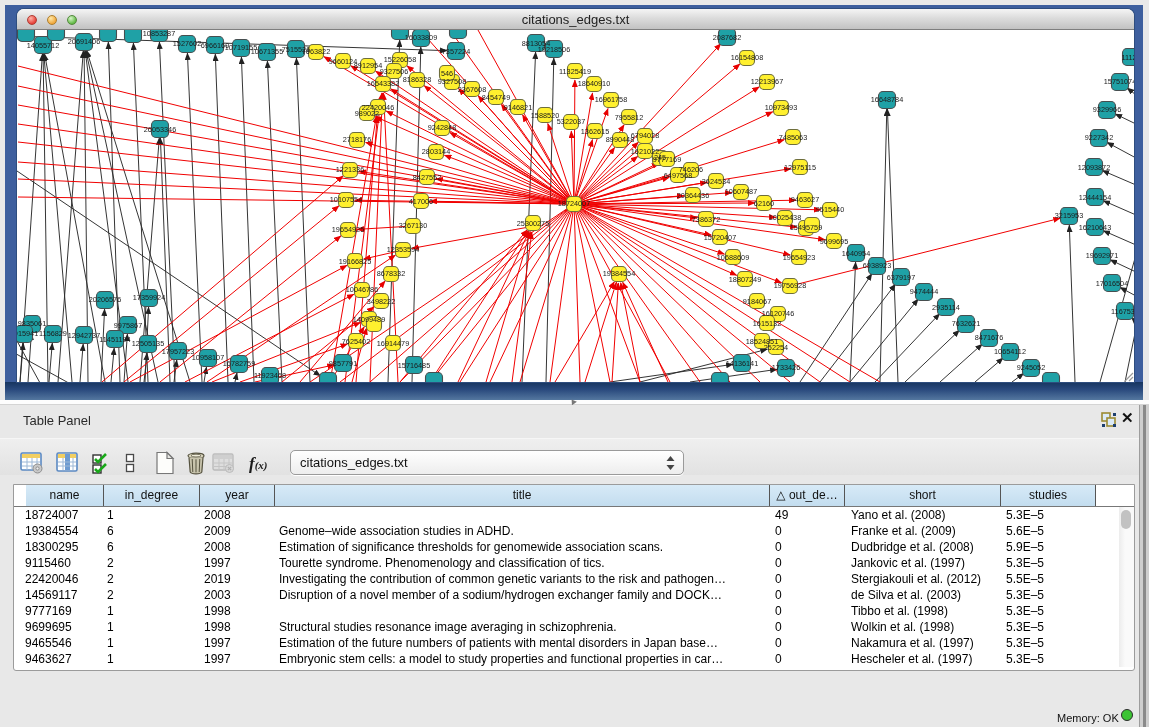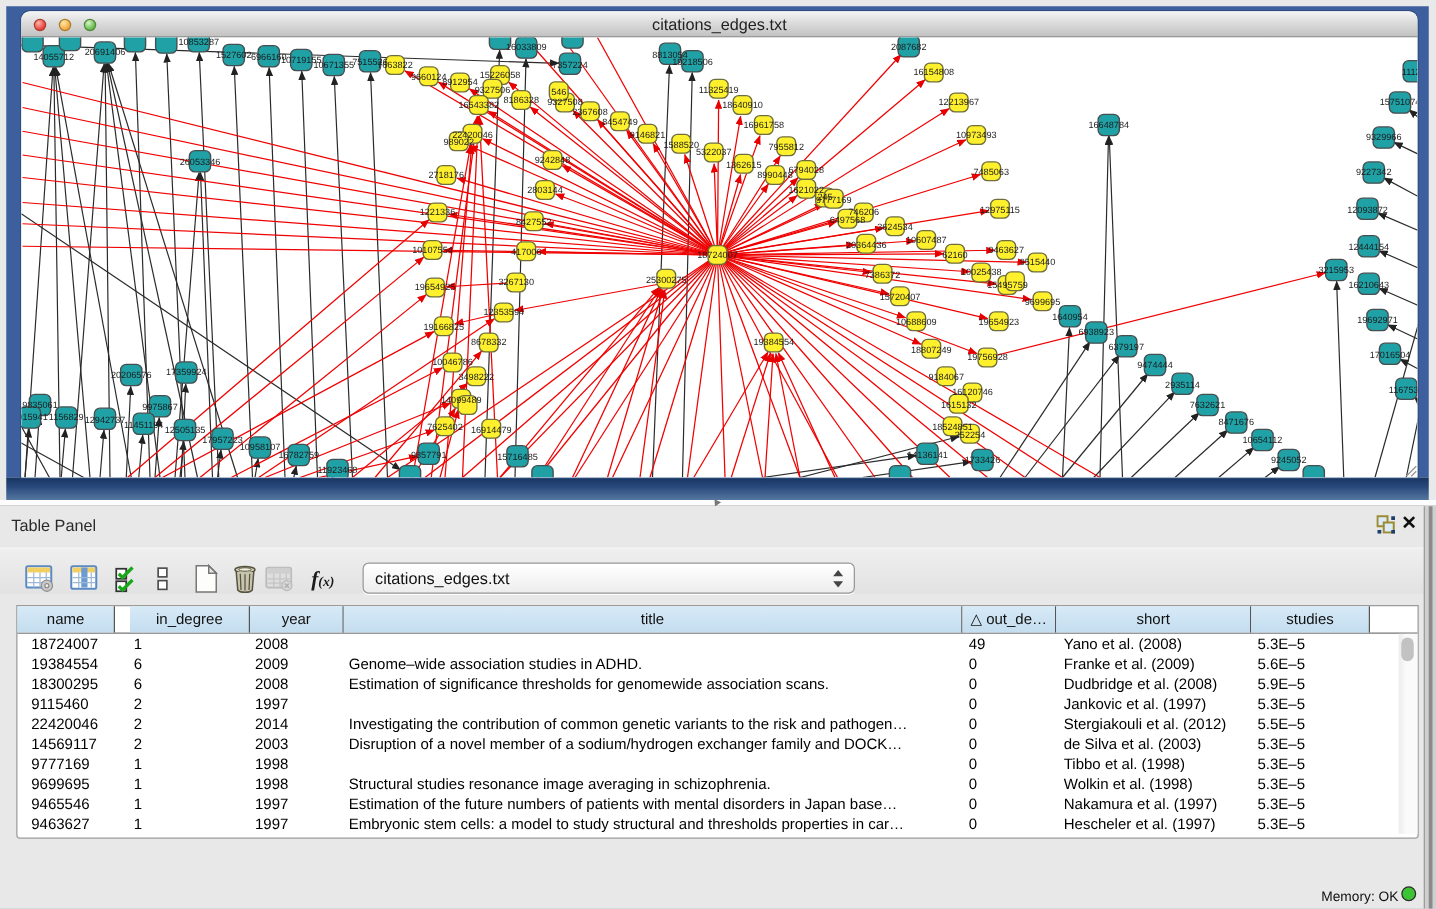--- a/index.html
+++ b/index.html
@@ -15,21 +15,21 @@
 .tl.r{left:9.5px;background:radial-gradient(circle at 35% 30%,#ffb3a8,#e5423a 70%);border:1px solid #b03b32}
 .tl.y{left:29.5px;background:radial-gradient(circle at 35% 30%,#ffe9a8,#f0a73d 70%);border:1px solid #ad7e2e}
 .tl.g{left:49.5px;background:radial-gradient(circle at 35% 30%,#d6f5c8,#62ba46 70%);border:1px solid #53883d}
 .canvas{position:absolute;left:0;top:21px;width:1117px;height:352px;background:#fff}
 .er{stroke:#f00000;stroke-width:1}
 .eb{stroke:#2a2a2a;stroke-width:0.95}
 .nl{font-family:"Liberation Sans",sans-serif;font-size:7.3px;fill:#1c1c1c;text-anchor:middle}
 .divider{position:absolute;left:0;top:400px;width:1149px;height:5px;background:#fdfdfd;border-bottom:1px solid #d4d4d4}
 .cursor{position:absolute;left:570px;top:399px;width:0;height:0;border-left:3px solid transparent;border-right:3px solid transparent;border-bottom:5px solid #777;transform:rotate(-35deg)}
 .tpanel{position:absolute;left:0;top:405px;width:1149px;height:322px;background:#e8e8e8}
-.tptitle{position:absolute;left:9px;top:8px;font-size:13px;color:#2a2a2a}
+.tptitle{position:absolute;left:23px;top:8px;font-size:13px;color:#2a2a2a}
 .tpfloat{position:absolute;left:1101px;top:7px}
 .tpx{position:absolute;left:1121px;top:4px;font-size:15px;font-weight:bold;color:#111}
 .tbar{position:absolute;left:0px;top:33px;width:1140px;height:37px;
   background:linear-gradient(180deg,#efefef,#e2e2e2);border-top:1px solid #f6f6f6}
 .tbicons span{position:absolute}
 .fx{font-family:"Liberation Serif",serif;font-size:17px;color:#1a1a1a}
 .fx i{font-weight:bold} .fx em{font-size:11px;font-weight:bold}
 .combo{position:absolute;left:290px;top:11px;width:394px;height:25px;border:1px solid #9a9a9a;border-radius:5px;
   background:linear-gradient(180deg,#ffffff,#ededed);font-size:13px;color:#111;padding:4px 0 0 9px;box-shadow:0 1px 0 #fff}
 .stp{position:absolute;right:7px;top:4px}
@@ -575,21 +575,21 @@
 </div>
 <div class="combo">citations_edges.txt
   <svg class="stp" width="11" height="16" viewBox="0 0 11 16">
     <path d="M5.5,1 L9.5,6 H1.5 z" fill="#444"></path>
           <path d="M5.5,15 L1.5,10 H9.5 z" fill="#444"></path>
   </svg>
 </div>
     </div>
   <div class="tblwrap">
     <div class="thead">
-        <div class="hc" style="left:0px;width:78px">name</div>
+        <div class="hc" style="left:12px;width:78px">name</div>
         <div class="hc" style="left:90px;width:96px">in_degree</div>
         <div class="hc" style="left:186px;width:75px">year</div>
         <div class="hc" style="left:261px;width:495px">title</div>
         <div class="hc" style="left:756px;width:75px">△ out_de…</div>
         <div class="hc" style="left:831px;width:156px">short</div>
         <div class="hc" style="left:987px;width:95px">studies</div>
       </div>
     <div class="tbody">
         <div class="tr" style="top:0px">
           <span style="left:11px">18724007</span>
@@ -614,28 +614,29 @@
           <span style="left:190px">2008</span>
           <span style="left:265px">Estimation of significance thresholds for genomewide association scans.</span>
           <span style="left:761px">0</span>
           <span style="left:837px">Dudbridge et al. (2008)</span>
           <span style="left:992px">5.9E–5</span>
         </div>
         <div class="tr" style="top:48px">
           <span style="left:11px">9115460</span>
           <span style="left:93px">2</span>
           <span style="left:190px">1997</span>
+          <span style="left:265px">Tourette syndrome. Phenomenology and classification of tics.</span>
           <span style="left:761px">0</span>
           <span style="left:837px">Jankovic et al. (1997)</span>
           <span style="left:992px">5.3E–5</span>
         </div>
         <div class="tr" style="top:64px">
           <span style="left:11px">22420046</span>
           <span style="left:93px">2</span>
-          <span style="left:190px">2014</span>
+          <span style="left:190px">2019</span>
           <span style="left:265px">Investigating the contribution of common genetic variants to the risk and pathogen…</span>
           <span style="left:761px">0</span>
           <span style="left:837px">Stergiakouli et al. (2012)</span>
           <span style="left:992px">5.5E–5</span>
         </div>
         <div class="tr" style="top:80px">
           <span style="left:11px">14569117</span>
           <span style="left:93px">2</span>
           <span style="left:190px">2003</span>
           <span style="left:265px">Disruption of a novel member of a sodium/hydrogen exchanger family and DOCK…</span>
@@ -666,21 +667,21 @@
           <span style="left:190px">1997</span>
           <span style="left:265px">Estimation of the future numbers of patients with mental disorders in Japan base…</span>
           <span style="left:761px">0</span>
           <span style="left:837px">Nakamura et al. (1997)</span>
           <span style="left:992px">5.3E–5</span>
         </div>
         <div class="tr" style="top:144px">
           <span style="left:11px">9463627</span>
           <span style="left:93px">1</span>
           <span style="left:190px">1997</span>
-          <span style="left:265px">Embryonic stem cells: a model to study structural and thresholds properties in car…</span>
+          <span style="left:265px">Embryonic stem cells: a model to study properties and functional properties in car…</span>
           <span style="left:761px">0</span>
           <span style="left:837px">Hescheler et al. (1997)</span>
           <span style="left:992px">5.3E–5</span>
         </div>
       </div>
     <div class="vscroll">
         <div class="vthumb"></div>
       </div>
   </div>
   <div class="mem">Memory: OK</div>

